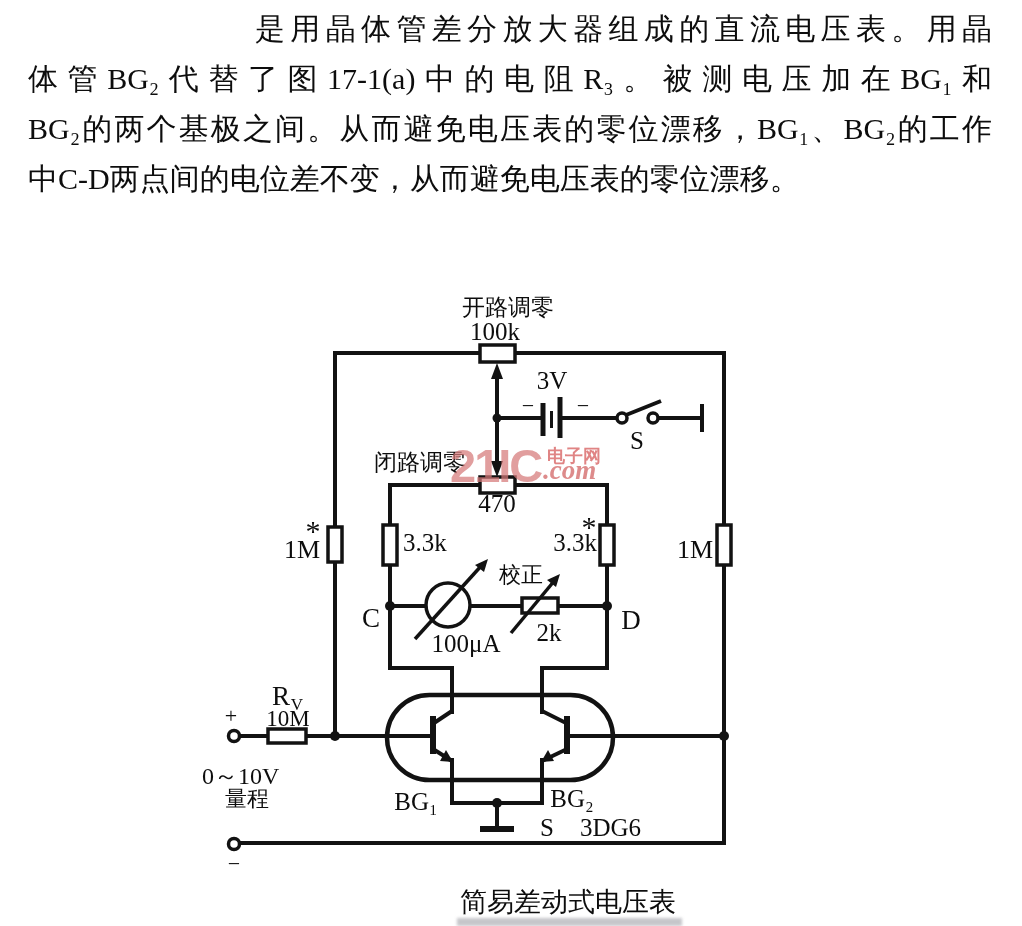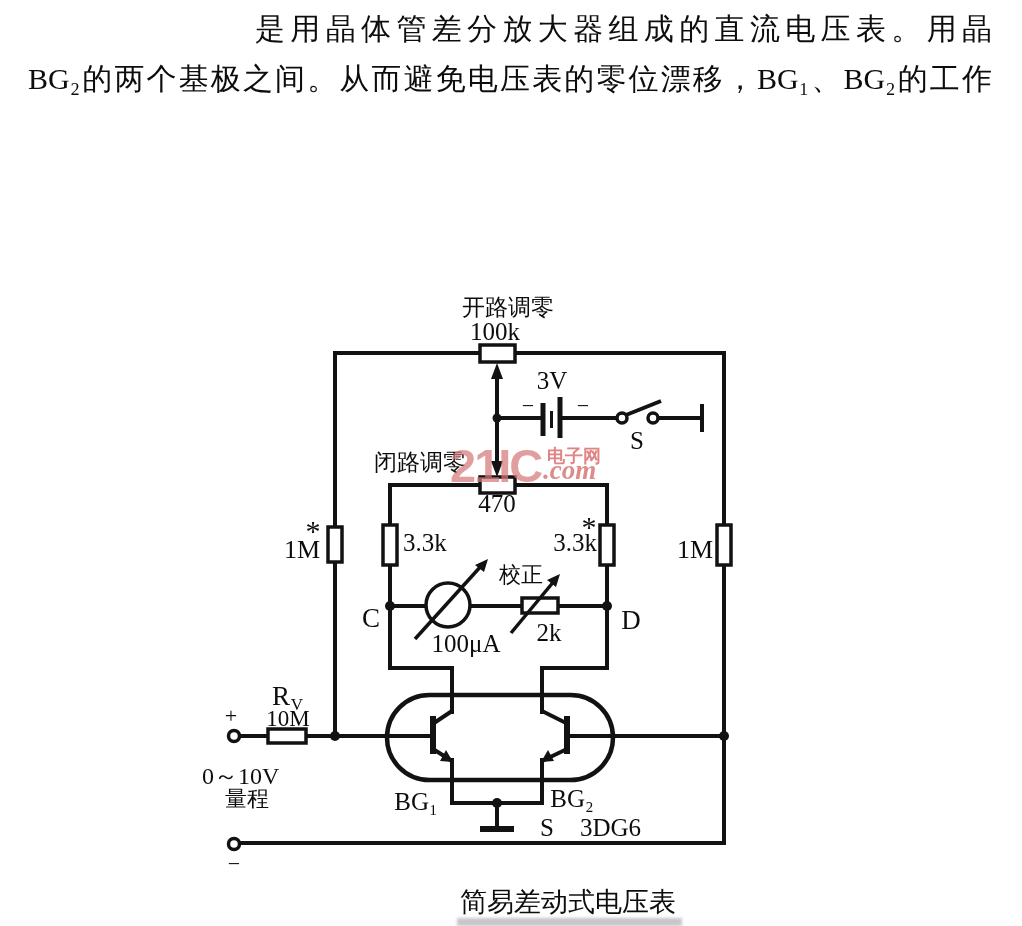--- a/index.html
+++ b/index.html
@@ -23,21 +23,23 @@
   .smudge{position:absolute;left:457px;top:918px;width:225px;height:8px;
           background:rgba(105,105,115,0.38);filter:blur(1.5px);}
 </style>
 </head>
 <body>
 
 <div class="page">
 
   <div class="para">
     <div class="ln just indent">是用晶体管差分放大器组成的直流电压表。用晶</div>
+    <div class="ln just">体管BG₂代替了图17-1(a)中的电阻R₃。被测电压加在BG₁和</div>
     <div class="ln just">BG₂的两个基极之间。从而避免电压表的零位漂移，BG₁、BG₂的工作</div>
+    <div class="ln">中C-D两点间的电位差不变，从而避免电压表的零位漂移。</div>
   </div>
 
   <svg class="circ" width="1022" height="926" viewBox="0 0 1022 926">
     <g fill="none" stroke="#121212" stroke-width="4" stroke-linecap="square">
 
       <path d="M335,353 H724"></path>
       <path d="M335,353 V736"></path>
       <path d="M724,353 V843"></path>
       <path d="M240,843 H724"></path>
 

